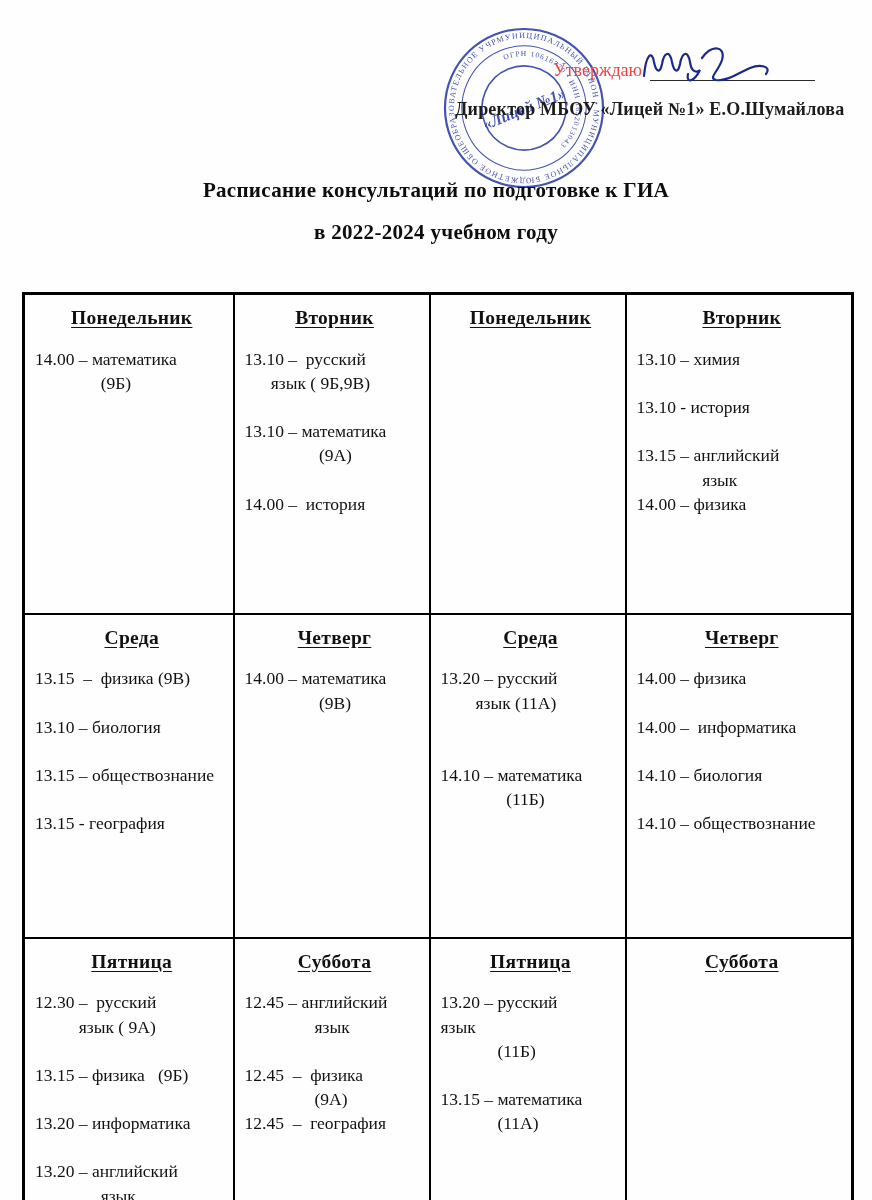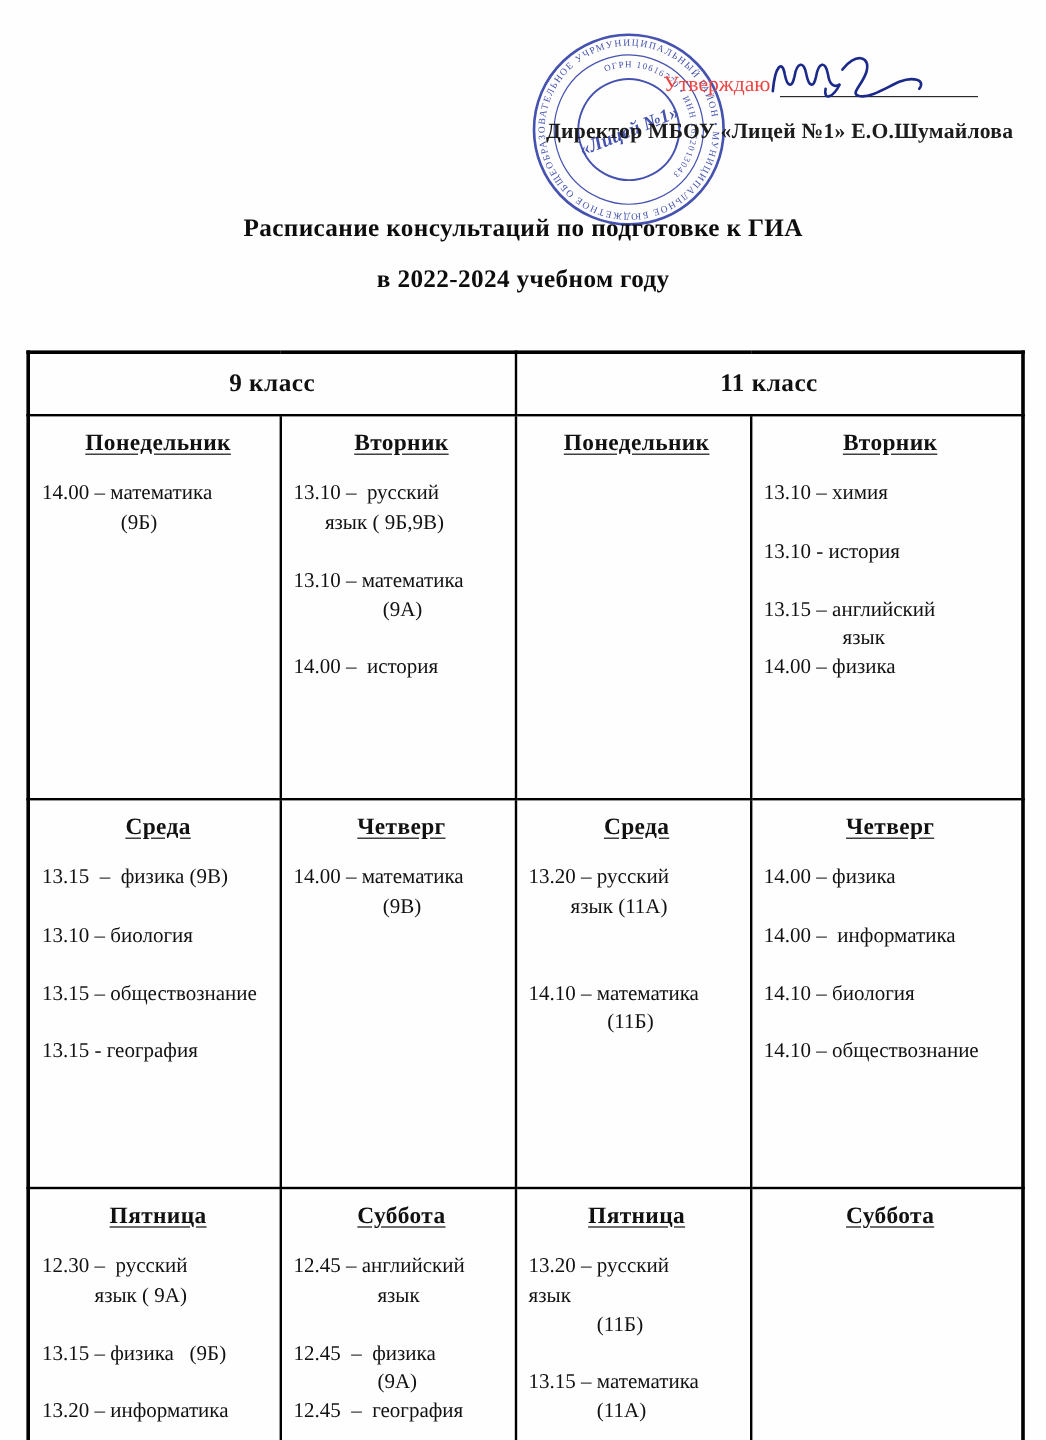--- a/index.html
+++ b/index.html
@@ -104,24 +104,20 @@
   <div class="title title-2">в 2022-2024 учебном году</div>
 
   <table class="sched">
     <colgroup>
       <col style="width:210px">
         <col style="width:196px">
         <col style="width:196px">
         <col style="width:227px">
     </colgroup>
     <tbody>
-        <tr>
-      <th class="group" colspan="2">9 класс</th>
-      <th class="group" colspan="2">11 класс</th>
-    </tr>
 
     <tr class="r1">
       <td class="cell">
         <div class="day">Понедельник</div>
         <div class="cell-lines">14.00 – математика
                (9Б)</div>
       </td>
       <td class="cell">
         <div class="day">Вторник</div>
         <div class="cell-lines">13.10 –  русский

